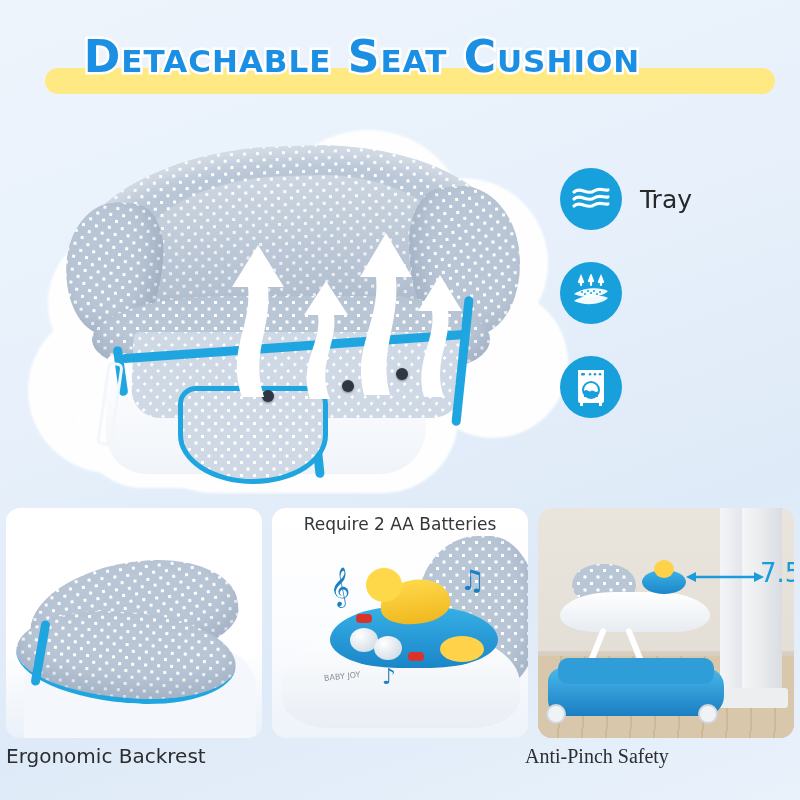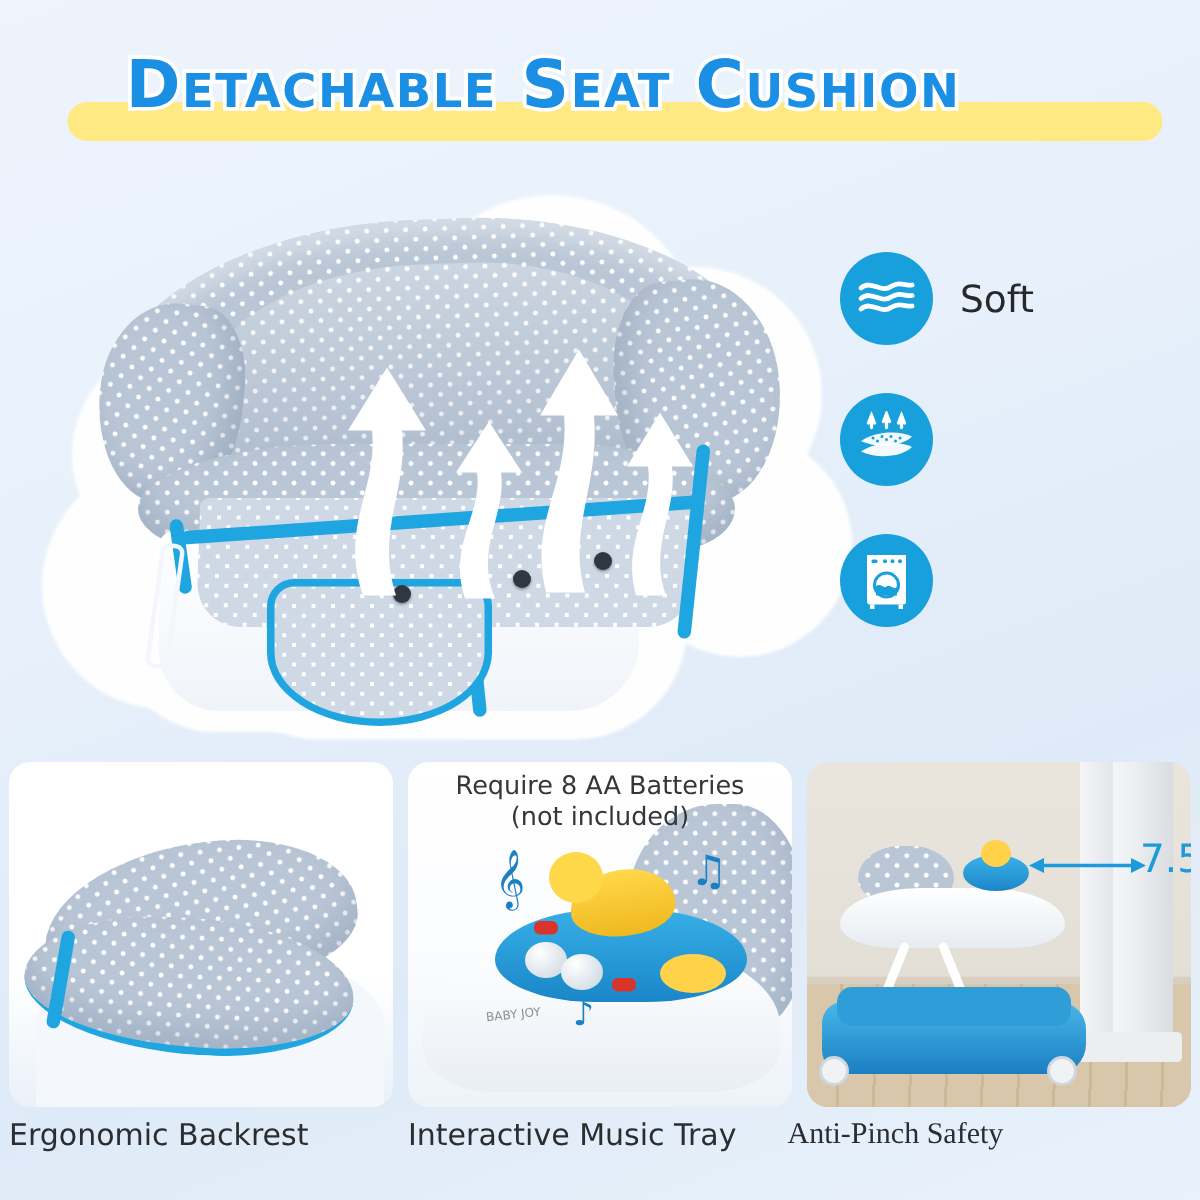--- a/index.html
+++ b/index.html
@@ -317,21 +317,21 @@
     <div class="feature-row">
       <div class="feat-circle">
         <svg width="40" height="30" viewBox="0 0 40 30">
           <g fill="none" stroke="#ffffff" stroke-width="3.2" stroke-linecap="round">
             <path d="M3 8 C10 2 16 12 23 7 C29 3 33 7 37 6"></path>
             <path d="M3 15 C10 9 16 19 23 14 C29 10 33 14 37 13"></path>
             <path d="M3 22 C10 16 16 26 23 21 C29 17 33 21 37 20"></path>
           </g>
         </svg>
       </div>
-      <div class="feat-label">Soft</div>
+      <div class="feat-label">Tray</div>
     </div>
 
     <div class="feature-row">
       <div class="feat-circle">
         <svg width="42" height="38" viewBox="0 0 42 38">
           <g stroke="#ffffff" stroke-width="2.2" stroke-linecap="round" fill="none">
             <path d="M11 11 L11 3 M21 11 L21 2 M31 11 L31 3"></path>
             <path d="M9 8 L11 3 L13 8 M19 7 L21 2 L23 7 M29 8 L31 3 L33 8"></path>
           </g>
           <path d="M4 20 C14 13 30 13 38 17 C31 24 14 25 4 20 Z" fill="#ffffff" opacity=".95"></path>
@@ -390,22 +390,21 @@
       <div class="p2-ball p2-b1"></div>
       <div class="p2-ball p2-b2"></div>
       <div class="p2-yellow-knob"></div>
       <div class="p2-red p2-r1"></div>
       <div class="p2-red p2-r2"></div>
       <div class="note n1">𝄞</div>
       <div class="note n2">♫</div>
       <div class="note n3">♪</div>
       <div class="p2-brand">BABY JOY</div>
       <div class="batt-text">
-        <div>Require 8 AA Batteries</div>
-        <div>(not included)</div>
+        <div>Require 2 AA Batteries</div>
       </div>
     </div>
 
     <div class="panel p3">
       <div class="p3-bg"></div>
       <div class="p3-floor"></div>
       <div class="p3-doorframe"></div>
       <div class="p3-doorframe2"></div>
       <div class="p3-base"></div>
       <div class="walker-seat dotted"></div>
@@ -422,18 +421,17 @@
       <div class="wheel wh2"></div>
       <svg class="dim-arrow" viewBox="0 0 78 14">
         <line x1="8" y1="7" x2="70" y2="7" stroke="#1b9bdc" stroke-width="2.4"></line>
         <polygon points="0,7 10,2 10,12" fill="#1b9bdc"></polygon>
         <polygon points="78,7 68,2 68,12" fill="#1b9bdc"></polygon>
       </svg>
       <div class="dim-label">7.5"</div>
     </div>
 
     <div class="caption cap1">Ergonomic Backrest</div>
-    <div class="caption cap2">Interactive Music Tray</div>
     <div class="caption cap3">
       <div>Anti-Pinch Safety</div>
     </div>
   </div>
 </div>
 
 </body></html>

